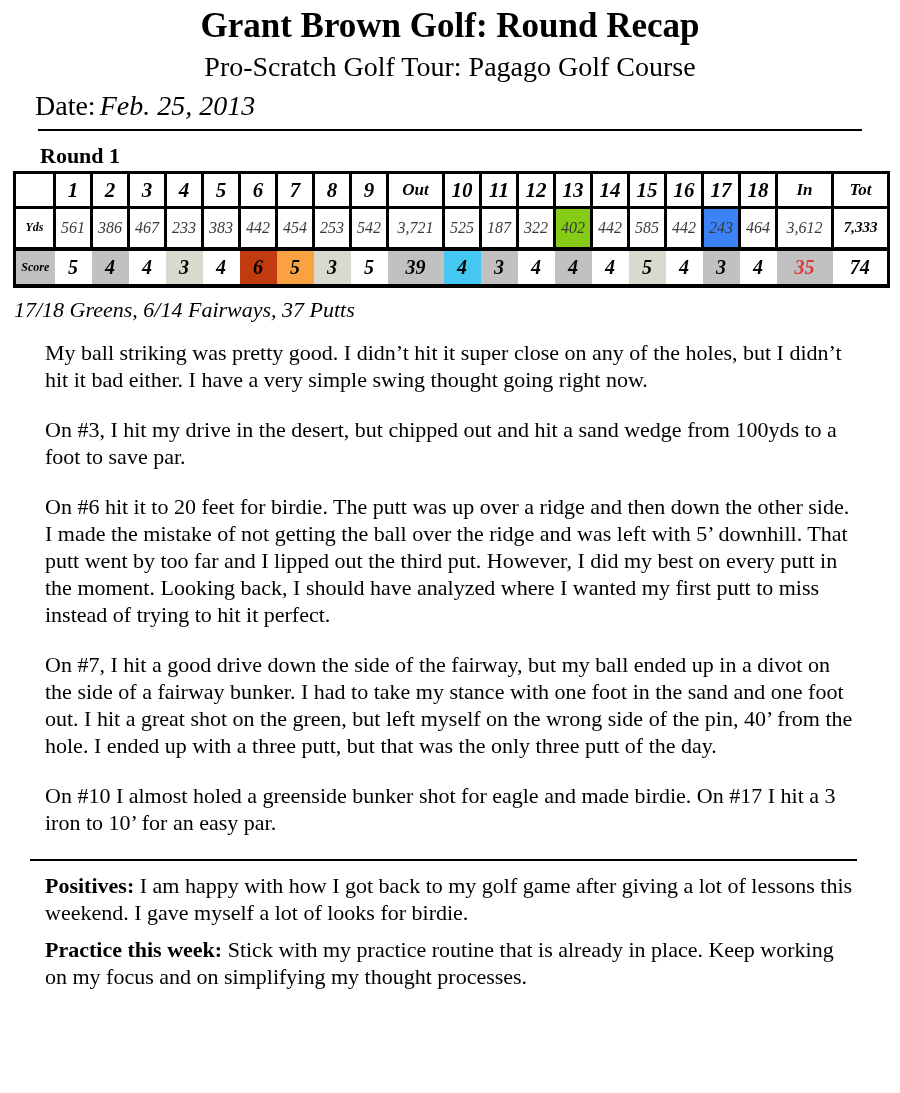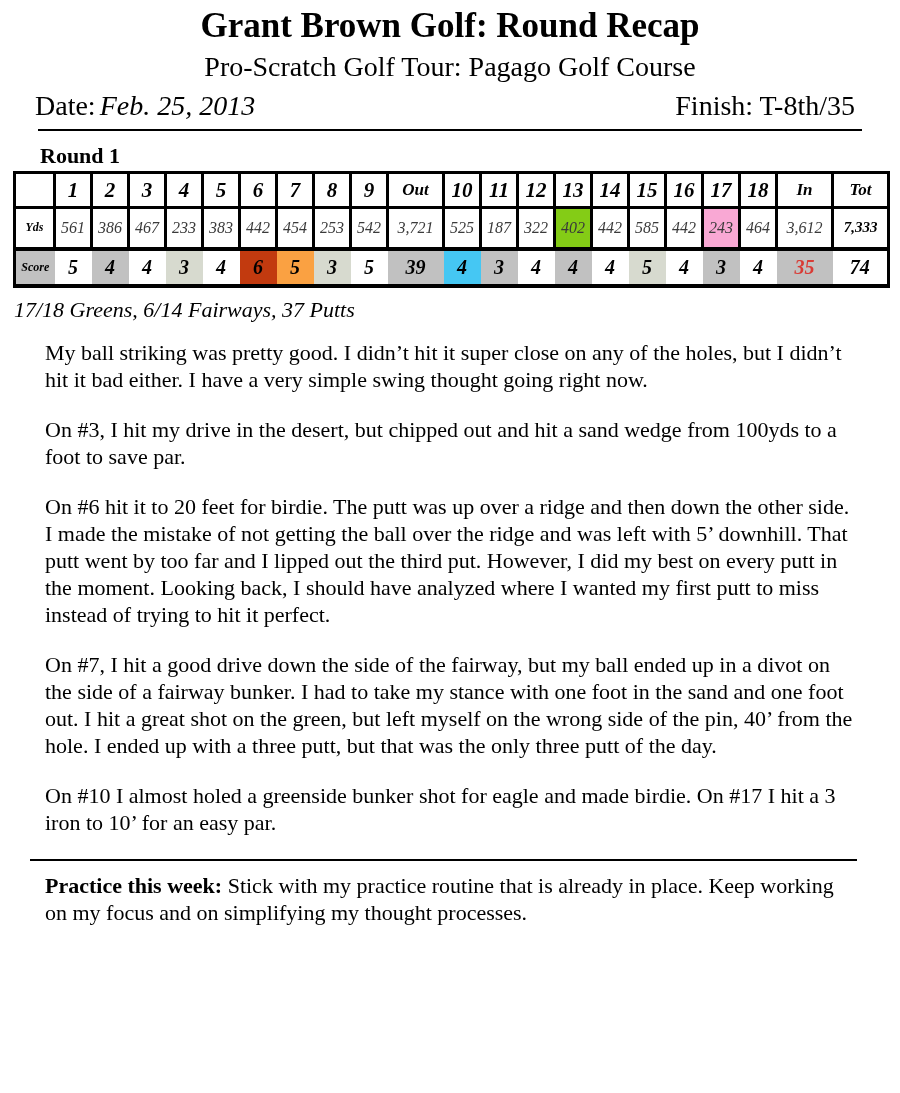--- a/index.html
+++ b/index.html
@@ -61,21 +61,20 @@
 
 <div class="page">
 
   <div class="title">Grant Brown Golf: Round Recap</div>
   <div class="subtitle">Pro-Scratch Golf Tour: Pagago Golf Course</div>
 
   <div class="date-row">
     <span>
       <span>Date:</span><span class="date-value">Feb. 25, 2013</span>
     </span>
-    <span>Finish: T-8th/35</span>
   </div>
   <hr class="header-rule">
 
   <div class="round-label">Round 1</div>
 
   <table class="scorecard">
       <colgroup>
         <col style="width: 40px;">
         <col style="width: 37px;">
         <col style="width: 37px;">
@@ -138,21 +137,21 @@
           <td style="background: rgb(255, 255, 255);">253</td>
           <td style="background: rgb(255, 255, 255);">542</td>
           <td style="background: rgb(255, 255, 255);">3,721</td>
           <td style="background: rgb(255, 255, 255);">525</td>
           <td style="background: rgb(255, 255, 255);">187</td>
           <td style="background: rgb(255, 255, 255);">322</td>
           <td style="background: #84cc16;">402</td>
           <td style="background: rgb(255, 255, 255);">442</td>
           <td style="background: rgb(255, 255, 255);">585</td>
           <td style="background: rgb(255, 255, 255);">442</td>
-          <td style="background: #f9a8d4;">243</td>
+          <td style="background: #3b82f6;">243</td>
           <td style="background: rgb(255, 255, 255);">464</td>
           <td style="background: rgb(255, 255, 255);">3,612</td>
           <td class="grand-total" style="background: rgb(255, 255, 255);">7,333</td>
         </tr>
         <tr class="r-score">
           <th style="background: rgb(193, 193, 193);">Score</th>
           <td style="background: rgb(255, 255, 255);">5</td>
           <td style="background: rgb(193, 193, 193);">4</td>
           <td style="background: rgb(255, 255, 255);">4</td>
           <td style="background: rgb(215, 218, 207);">3</td>
@@ -183,16 +182,17 @@
       <p>My ball striking was pretty good. I didn’t hit it super close on any of the holes, but I didn’t hit it bad either. I have a very simple swing thought going right now.</p>
       <p>On #3, I hit my drive in the desert, but chipped out and hit a sand wedge from 100yds to a foot to save par.</p>
       <p>On #6 hit it to 20 feet for birdie. The putt was up over a ridge and then down the other side. I made the mistake of not getting the ball over the ridge and was left with 5’ downhill. That putt went by too far and I lipped out the third put. However, I did my best on every putt in the moment. Looking back, I should have analyzed where I wanted my first putt to miss instead of trying to hit it perfect.</p>
       <p>On #7, I hit a good drive down the side of the fairway, but my ball ended up in a divot on the side of a fairway bunker. I had to take my stance with one foot in the sand and one foot out. I hit a great shot on the green, but left myself on the wrong side of the pin, 40’ from the hole. I ended up with a three putt, but that was the only three putt of the day.</p>
       <p>On #10 I almost holed a greenside bunker shot for eagle and made birdie. On #17 I hit a 3 iron to 10’ for an easy par.</p>
     </div>
 
   <hr class="divider">
 
   <div class="sections">
+      <p><span class="label">Positives:</span><span> I am happy with how I got back to my golf game after giving a lot of lessons this weekend. I gave myself a lot of looks for birdie.</span></p>
       <p><span class="label">Practice this week:</span><span> Stick with my practice routine that is already in place. Keep working on my focus and on simplifying my thought processes.</span></p>
     </div>
 
 </div>
 
 </body></html>

